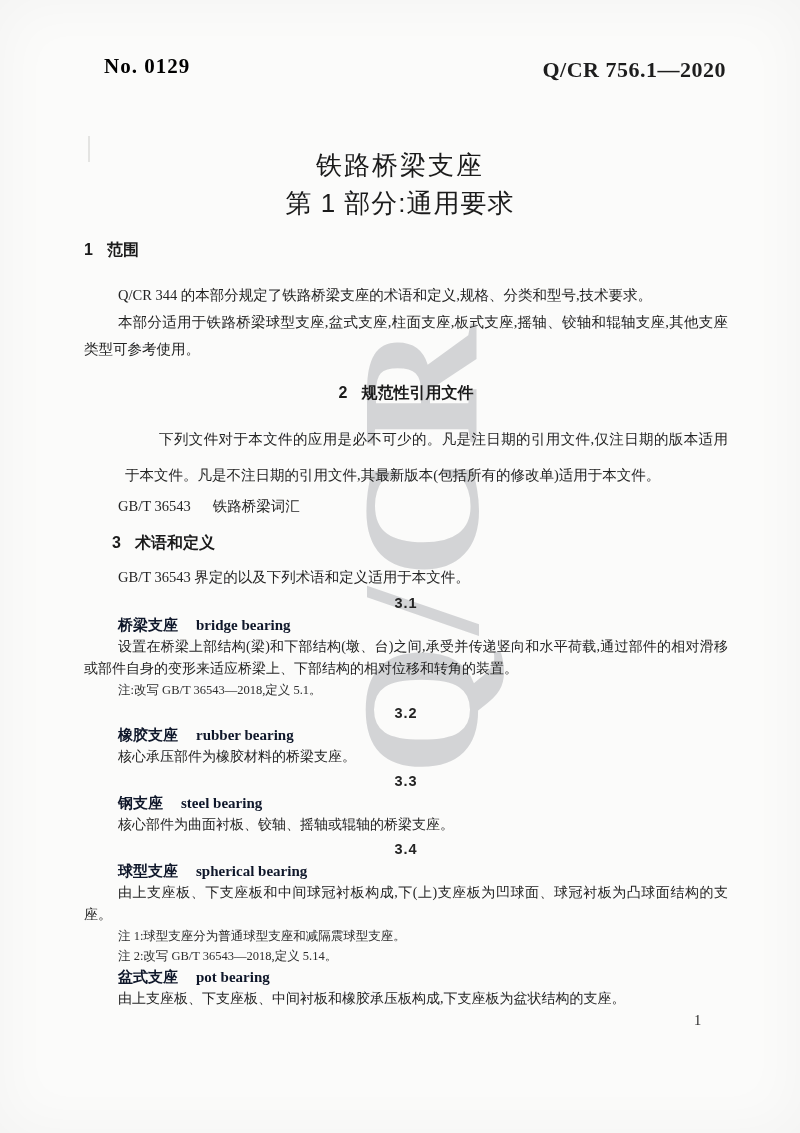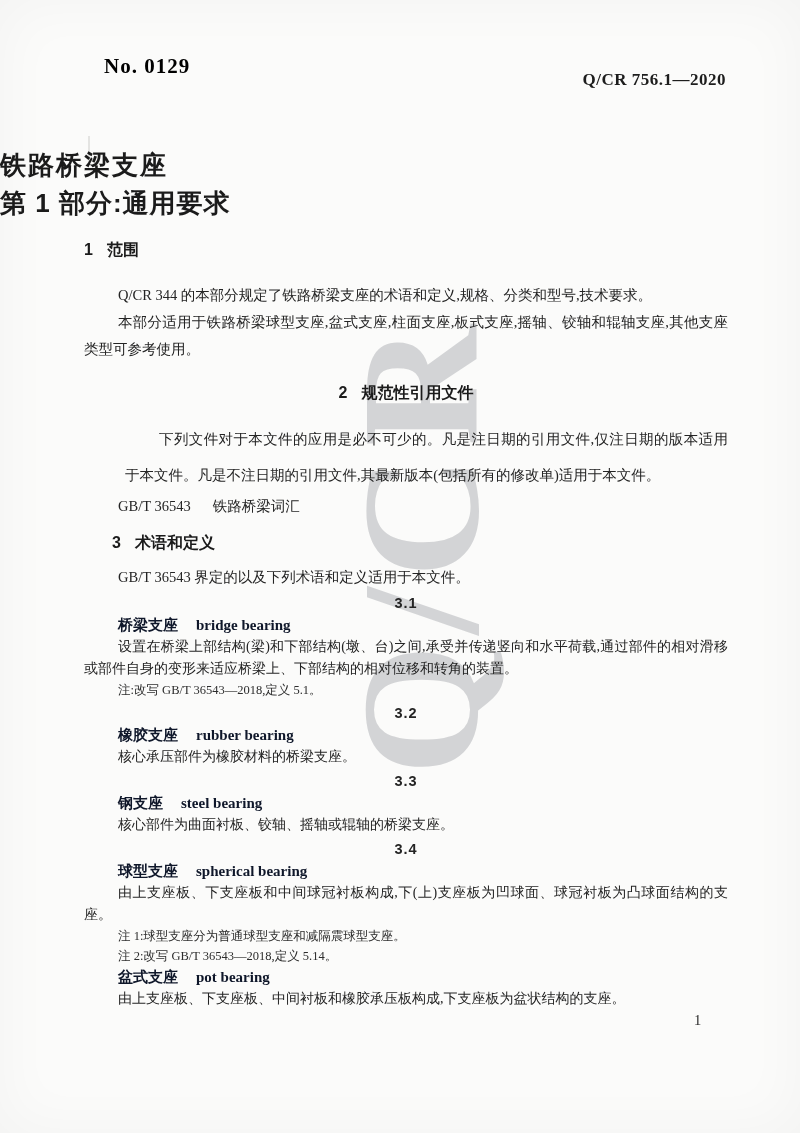--- a/index.html
+++ b/index.html
@@ -27,30 +27,30 @@
     z-index:0;
     user-select:none;
   }
   
   .stamp{
     position:absolute;left:104px;top:54px;
     font-weight:bold;font-size:21px;letter-spacing:1px;color:#000000;
     z-index:2;
   }
   .doccode{
-    position:absolute;right:74px;top:70px;
-    font-weight:bold;font-size:17px;letter-spacing:0.5px;color:#1d1d1d;
+    position:absolute;right:74px;top:57px;
+    font-weight:bold;font-size:22px;letter-spacing:0.5px;color:#1d1d1d;
     z-index:2;
   }
   
   .title{
     position:absolute;left:0;right:0;top:146px;
-    text-align:left;z-index:2;
+    text-align:center;z-index:2;
     font-family:"Liberation Sans","DejaVu Sans",sans-serif;
-    font-weight:bold;color:#1b1b1b;
+    font-weight:normal;color:#1b1b1b;
   }
   .title .t1{font-size:26px;line-height:38px;letter-spacing:2px;}
   .title .t2{font-size:26px;line-height:38px;letter-spacing:1px;}
   
   .content{
     position:absolute;left:84px;right:72px;top:238px;z-index:2;
     font-size:14.5px;line-height:27px;text-align:justify;
   }
   .sec-h{
     font-family:"Liberation Sans","DejaVu Sans",sans-serif;

